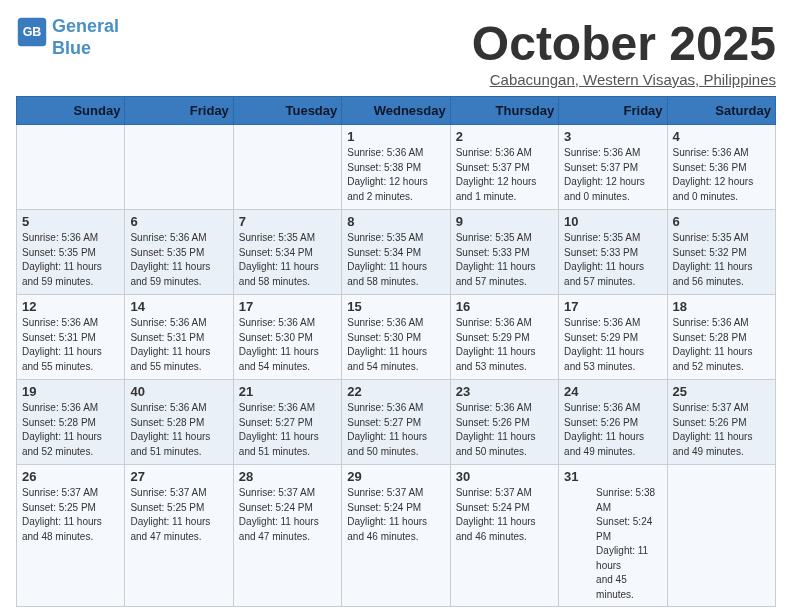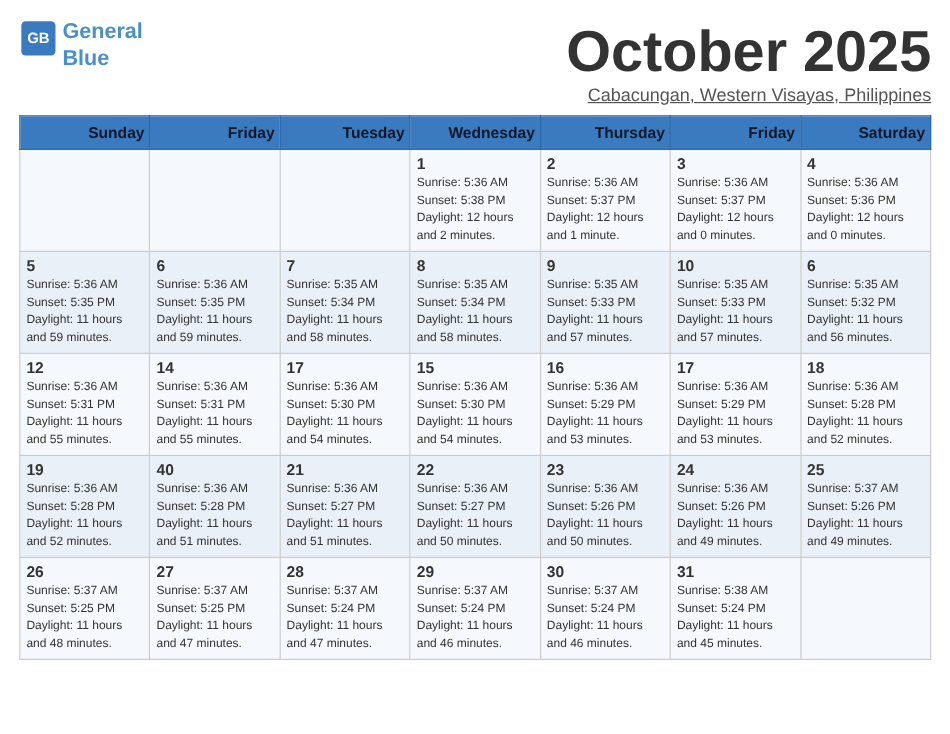--- a/index.html
+++ b/index.html
@@ -340,21 +340,21 @@
         </td>
         <td>
           <span class="day-num">30</span>
           <div class="day-info" style="white-space: pre-line;">Sunrise: 5:37 AM
 Sunset: 5:24 PM
 Daylight: 11 hours
 and 46 minutes.</div>
         </td>
         <td>
           <span class="day-num">31</span>
-          <div class="day-info" style="white-space: pre-line;">Sunrise: 5:38 AM
+          <div class="day-info" style="white-space: pre-line; margin-left: 32px;">Sunrise: 5:38 AM
 Sunset: 5:24 PM
 Daylight: 11 hours
 and 45 minutes.</div>
         </td>
         <td></td>
       </tr>
     </tbody>
 </table>
 
 </body></html>

